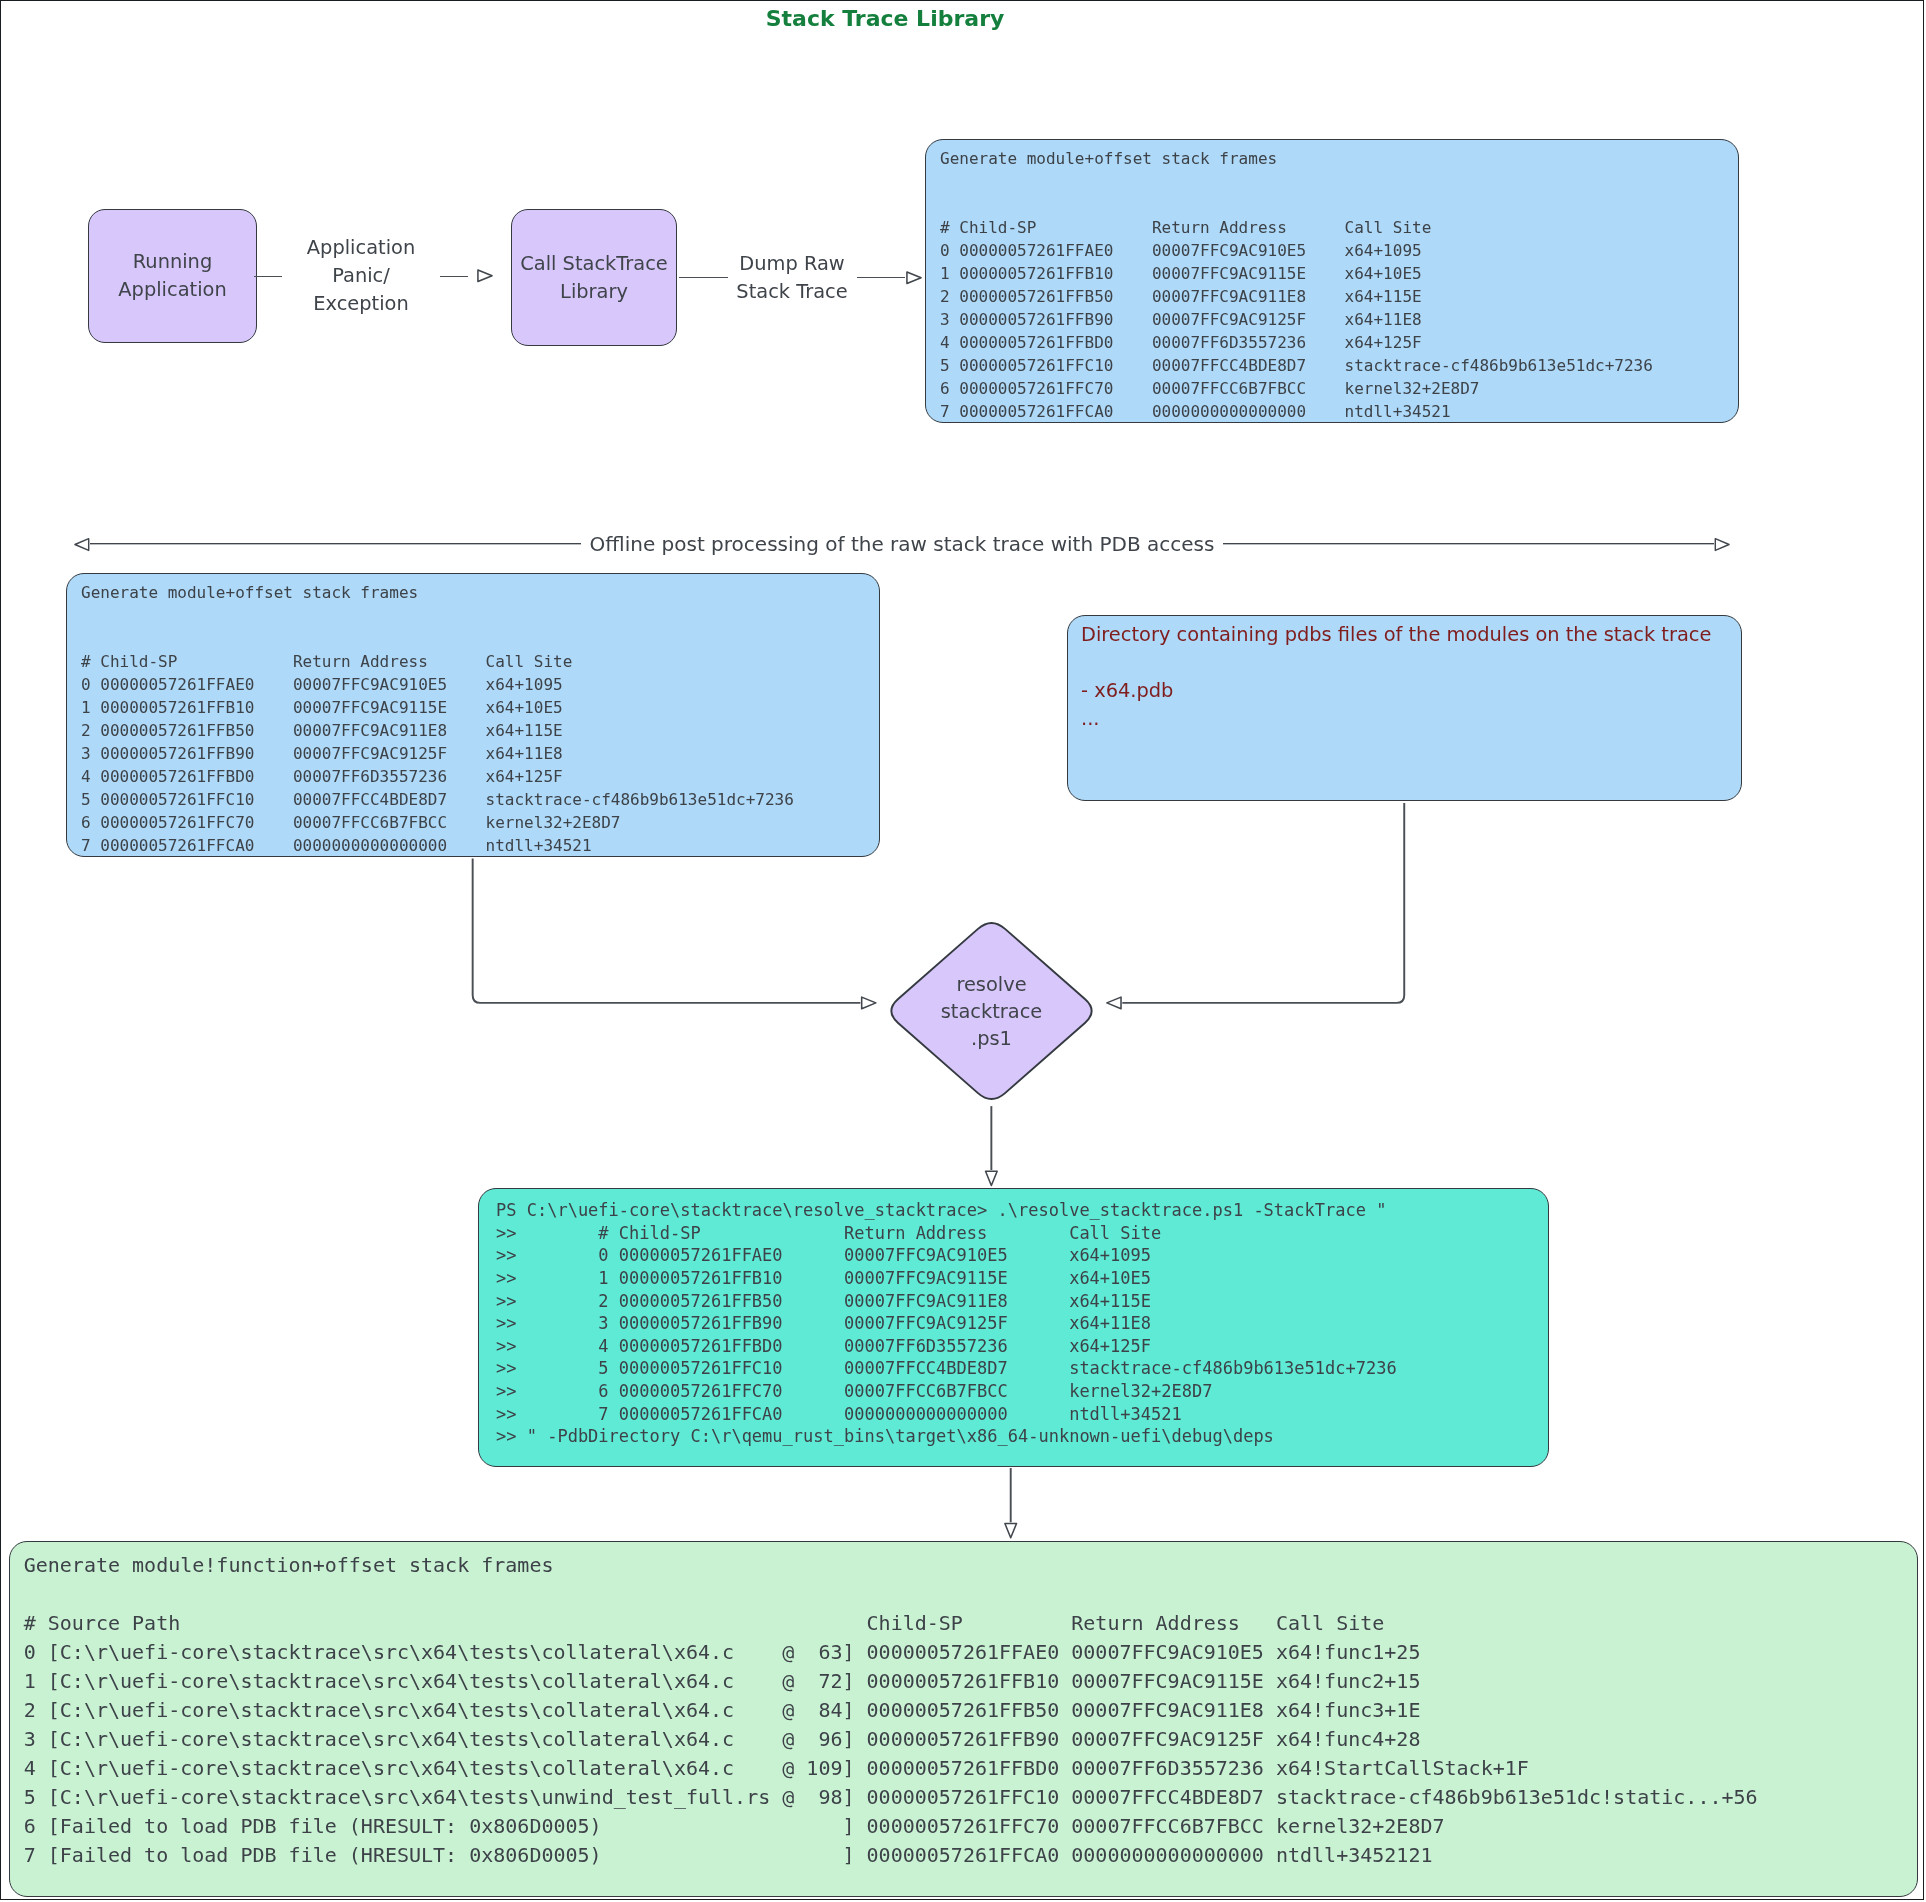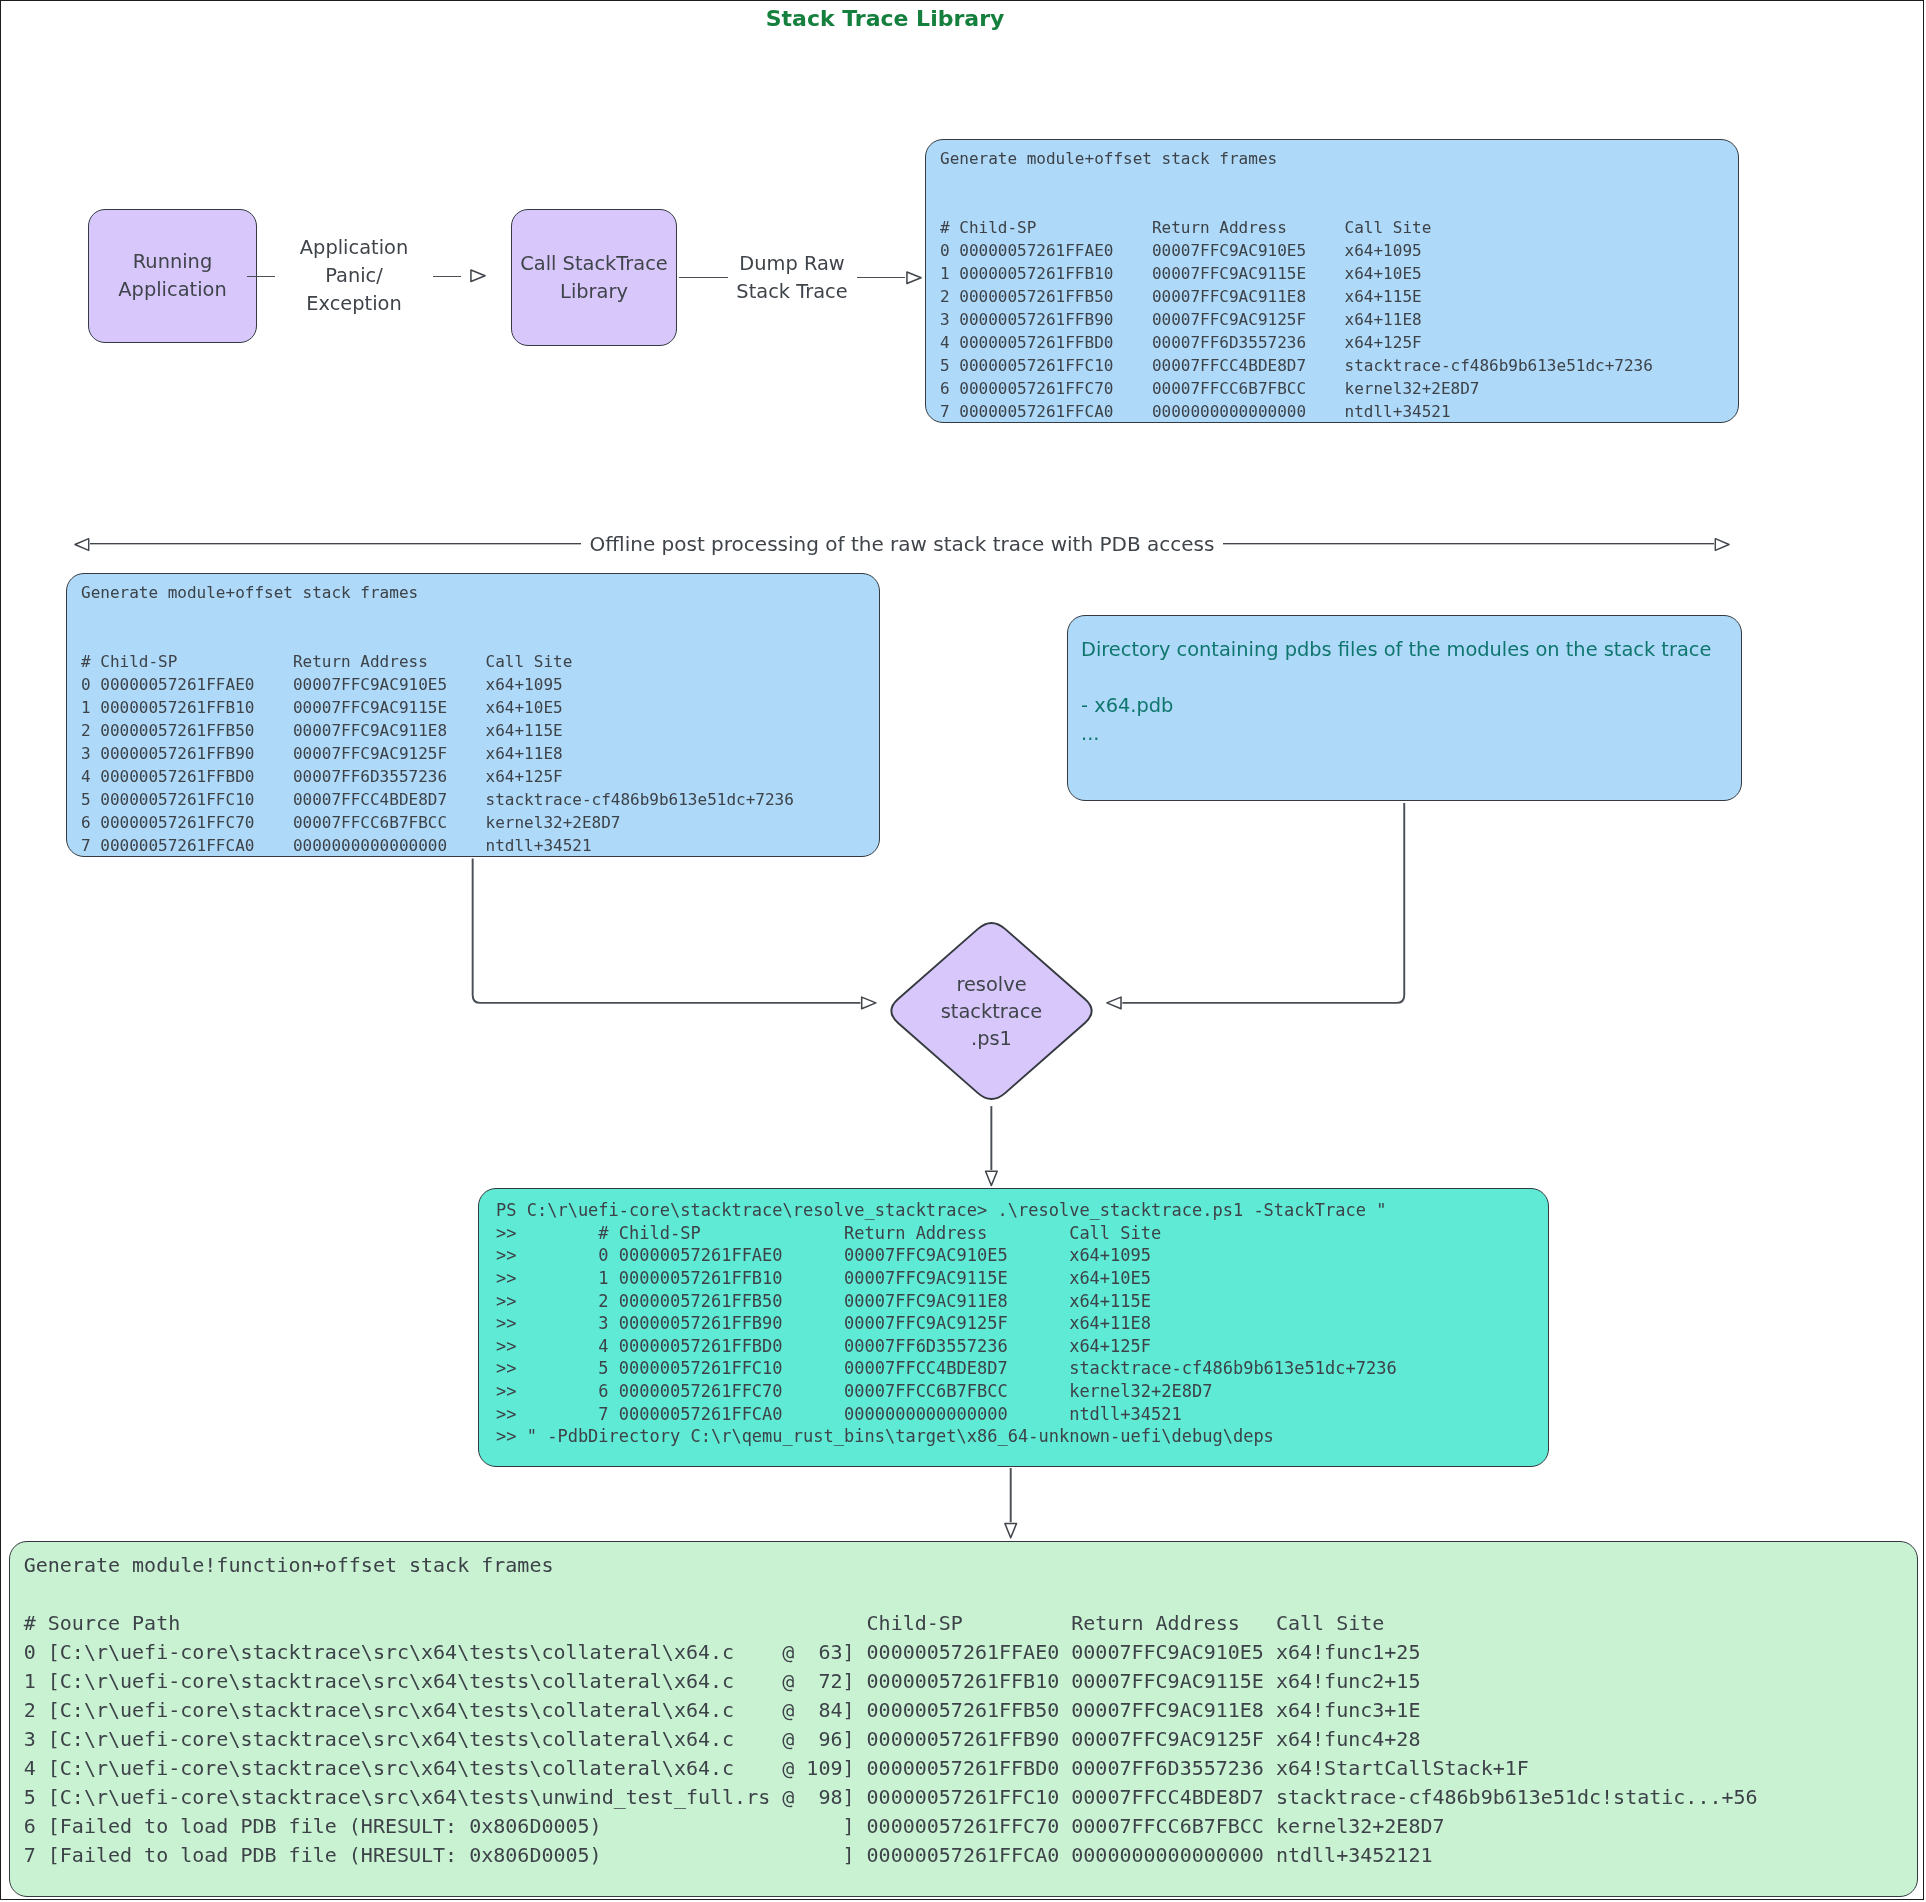--- a/index.html
+++ b/index.html
@@ -39,43 +39,43 @@
     margin:0;font-family:"DejaVu Sans Mono", monospace;color:#3d4248;
   }
   .blue{background:#aed9f8;}
   .purple{background:#5eead4;}
   .green{background:#c9f2d3;}
   .blue pre{font-size:16px;line-height:23px;padding:6.5px 14px;}
   .purple pre{font-size:17px;line-height:22.6px;padding:10.3px 17px;}
   .green pre{font-size:20px;line-height:29px;padding:9px 14px;}
   .pdbbox{
     background:#aed9f8;border:1.9px solid #343a40;border-radius:18px;
-    box-sizing:border-box;font-size:19.4px;line-height:28px;color:#0f766e;
-    padding:20px 13px;
+    box-sizing:border-box;font-size:19.4px;line-height:28px;color:#7f1d1d;
+    padding:5px 13px;
   }
   .pdbbox .files{margin-top:28px;}
   .diamond-label{
     display:flex;align-items:center;justify-content:center;text-align:center;
     font-size:19.4px;line-height:27px;color:#3f444a;white-space:pre-line;
   }
   svg{display:block;}
 </style>
 </head>
 <body>
 
 <div class="page">
 
   <div class="abs title" style="left:884px;top:5.2px;">Stack Trace Library</div>
 
 
   <div class="abs node" style="left:87px;top:208px;width:169px;height:134px;">
     <span>Running Application</span>
   </div>
 
-  <div class="abs conn" style="left:246px;top:208px;width:240px;height:134px;gap:8px;">
+  <div class="abs conn" style="left:253px;top:208px;width:240px;height:134px;gap:8px;">
     <div class="ln"></div>
     <div class="lbl" style="width:142px;">Application Panic/ Exception</div>
     <div class="ln"></div>
     <svg width="18" height="15.5" viewBox="0 0 28 24">
       <polygon points="3,3 25,12 3,21" fill="#ffffff" stroke="#41464c" stroke-width="2.4" stroke-linejoin="round"></polygon>
     </svg>
   </div>
 
   <div class="abs conn" style="left:678px;top:208px;width:244px;height:137px;">
     <div class="ln"></div>

